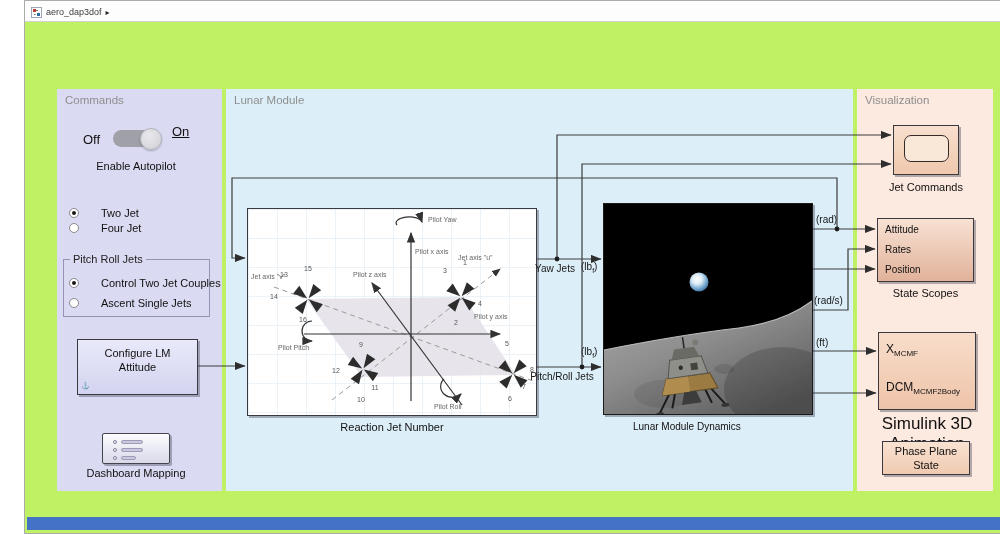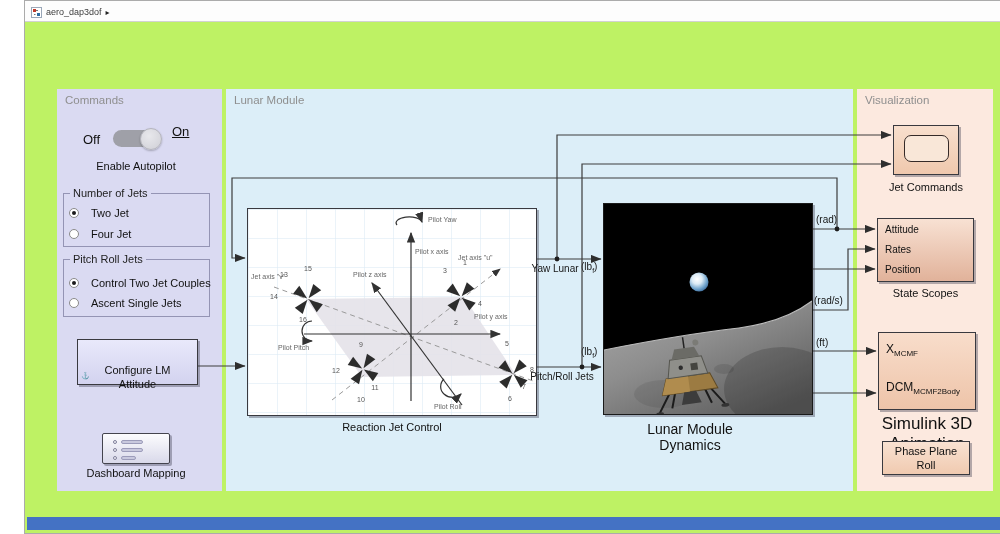--- a/index.html
+++ b/index.html
@@ -42,38 +42,38 @@
     background:radial-gradient(circle at 40% 35%, #e8e8ec, #cfcfd6);
     border:1px solid #b5b5bd; box-shadow:0 1px 2px rgba(0,0,0,.25);
   }
   #enable-label { position:absolute; left:41px; top:159px; width:140px; text-align:center;
     font-size:11px; color:#111; }
   .grpbox { position:absolute; left:38px; width:147px; border:1px solid #9494b4; }
   .grpbox .grp-title {
     position:absolute; left:6px; top:-7px; background:#dadaf2; padding:0 3px;
     font-size:11px; color:#222;
   }
-  .radio-row { position:absolute; left:6px; display:flex; align-items:center; gap:12px; cursor:pointer; }
+  .radio-row { position:absolute; left:6px; display:flex; align-items:center; gap:22px; cursor:pointer; }
   .radio {
     width:10px; height:10px; border-radius:50%; border:1px solid #8a8a8a; background:#fff;
     position:relative; flex:none;
   }
   .radio.selected::after {
     content:""; position:absolute; left:2px; top:2px; width:4px; height:4px;
     border-radius:50%; background:#1a1a1a;
   }
   .radio-label { font-size:11px; color:#111; white-space:nowrap; }
   .sim-block {
     position:absolute; border:1.4px solid #39393f;
     box-shadow:2px 2px 0 rgba(60,60,80,.38);
   }
   #configure-block {
-    left:52px; top:338px; width:121px; height:46px;
+    left:52px; top:338px; width:121px; height:56px;
     background:linear-gradient(#e9e9fb,#d3d3ef);
-    font-size:11px; color:#111; text-align:center; padding-top:23px; line-height:14px;
+    font-size:11px; color:#111; text-align:center; padding-top:6px; line-height:14px;
     cursor:pointer;
   }
   #configure-anchor { position:absolute; left:3px; bottom:1px; font-size:7px; color:#8a8a9a; }
   #dashboard-block {
     left:77px; top:432px; width:68px; height:31px; border-radius:2px;
     background:linear-gradient(#fcfcfe,#d9d9ea); border:1.2px solid #44444e;
     padding:4px 0 0 10px; cursor:pointer;
   }
   .dash-row { display:flex; align-items:center; gap:4px; height:8px; }
   .dash-dot { width:4px; height:4px; border-radius:50%; border:1px solid #80809a; background:#f2f2f8; }
@@ -83,22 +83,22 @@
   
   #rjc-block {
     left:222px; top:207px; width:290px; height:208px; background:#fff; cursor:pointer;
   }
   #rjc-label { position:absolute; left:292px; top:420px; width:150px; text-align:center;
     font-size:11px; color:#111; }
   #lmd-block {
     left:578px; top:202px; width:210px; height:212px; background:#000;
     border:1px solid #1a1a1a; cursor:pointer;
   }
-  #lmd-label { position:absolute; left:590px; top:420px; width:150px; text-align:center;
-    font-size:14px; color:#111; }
+  #lmd-label { position:absolute; left:608px; top:420px; width:150px; 
+    font-size:10px; color:#111; }
   .sig-label { position:absolute; font-size:10px; color:#161616; white-space:nowrap; }
   .sig-label sub { font-size:7px; }
   
   #jetcmd-block {
     left:868px; top:124px; width:66px; height:50px;
     background:linear-gradient(#f8dfcd,#efc8ad); cursor:pointer;
   }
   #jetcmd-screen {
     position:absolute; left:10px; top:9px; width:45px; height:27px; border-radius:7px;
     border:1.4px solid #352a28; background:#f9e7d8;
@@ -158,28 +158,25 @@
     <div class="panel-header">Commands</div>
   </div>
 
   <span class="tgl-label" style="left:58px; top:131px;">Off</span>
   <div id="toggle-track">
     <div id="toggle-knob"></div>
   </div>
   <span class="tgl-label" style="left:147px; top:123px;text-decoration:underline;">On</span>
   <div id="enable-label">Enable Autopilot</div>
 
-  <div class="grpbox" style="top:192px; height:54px;">
-    <span class="grp-title">Number of Jets</span>
-  </div>
   <div class="radio-row" style="left:44px; top:206px;">
     <span class="radio selected"></span>
     <span class="radio-label">Two Jet</span>
   </div>
-  <div class="radio-row" style="left:44px; top:227px;text-align:right;">
+  <div class="radio-row" style="left:44px; top:221px;text-align:right;">
     <span class="radio"></span>
     <span class="radio-label">Four Jet</span>
   </div>
 
   <div class="grpbox" style="top:258px; height:58px;">
     <span class="grp-title">Pitch Roll Jets</span>
   </div>
   <div class="radio-row" style="left:44px; top:276px;">
     <span class="radio selected"></span>
     <span class="radio-label">Control Two Jet Couples</span>
@@ -276,21 +273,21 @@
         <text x="88" y="164">12</text>
         <text x="127" y="181">11</text>
         <text x="113" y="193">10</text>
         <text x="259" y="137">5</text>
         <text x="284" y="163">8</text>
         <text x="276" y="180">7</text>
         <text x="262" y="192">6</text>
       </g>
     </svg>
   </div>
-  <div id="rjc-label">Reaction Jet Control</div>
+  <div id="rjc-label">Reaction Jet Number</div>
 
   <div class="sim-block" id="lmd-block">
     <svg width="208" height="210" viewBox="0 0 208 210">
       <defs>
         <linearGradient id="moonG" x1="0" y1="0" x2="0.8" y2="1">
           <stop offset="0" stop-color="#a8a8a8"></stop>
           <stop offset="0.45" stop-color="#8d8d8d"></stop>
           <stop offset="1" stop-color="#5c5c5c"></stop>
         </linearGradient>
         <radialGradient id="earthG" cx="0.4" cy="0.35" r="0.75">
@@ -318,21 +315,21 @@
         <polygon points="-10,-14 10,-14 14,-4 -14,-4" fill="#6b6b66"></polygon>
         <circle cx="-6" cy="5" r="2.2" fill="#2c2c2c"></circle>
         <rect x="4" y="2" width="7" height="7" fill="#44443f"></rect>
         <line x1="0" y1="-14" x2="0" y2="-25" stroke="#222" stroke-width="1.5"></line>
         <circle cx="12" cy="-18" r="3" fill="#7b7b76"></circle>
       </g>
     </svg>
   </div>
   <div id="lmd-label">Lunar Module Dynamics</div>
 
-  <div class="sig-label" style="left:504px; top:262px; width:52px; text-align:center;">Yaw Lunar</div>
+  <div class="sig-label" style="left:504px; top:262px; width:52px; text-align:center;">Yaw Jets</div>
   <div class="sig-label" style="left:556px; top:260px;"><span>(lb</span><sub>f</sub><span>)</span></div>
   <div class="sig-label" style="left:498px; top:370px; width:78px; text-align:center;">Pitch/Roll Jets</div>
   <div class="sig-label" style="left:556px; top:345px;"><span>(lb</span><sub>f</sub><span>)</span></div>
   <div class="sig-label" style="left:791px; top:213px;">(rad)</div>
   <div class="sig-label" style="left:789px; top:294px;">(rad/s)</div>
   <div class="sig-label" style="left:791px; top:336px;">(ft)</div>
 
   <div class="panel" id="panel-viz">
     <div class="panel-header">Visualization</div>
   </div>
@@ -350,21 +347,21 @@
   <div id="scopes-label">State Scopes</div>
 
   <div class="sim-block" id="sl3d-block">
     <div class="port" style="top:9px;"><span>X</span><sub>MCMF</sub></div>
     <div class="port" style="top:47px;"><span>DCM</span><sub>MCMF2Body</sub></div>
   </div>
   <div id="sl3d-label">Simulink 3D Animation</div>
 
   <div class="sim-block" id="phase-block">
     <div>Phase Plane</div>
-    <div>Roll</div>
+    <div>State</div>
   </div>
 
   <svg id="wires">
     <defs>
       <marker id="warr" markerWidth="9" markerHeight="8" refX="8.5" refY="3.5" orient="auto">
         <path d="M0,0 L9,3.5 L0,7 Z" fill="#2e2e2e"></path>
       </marker>
     </defs>
     <g stroke="#3c3c3c" stroke-width="1.2" fill="none">
 

